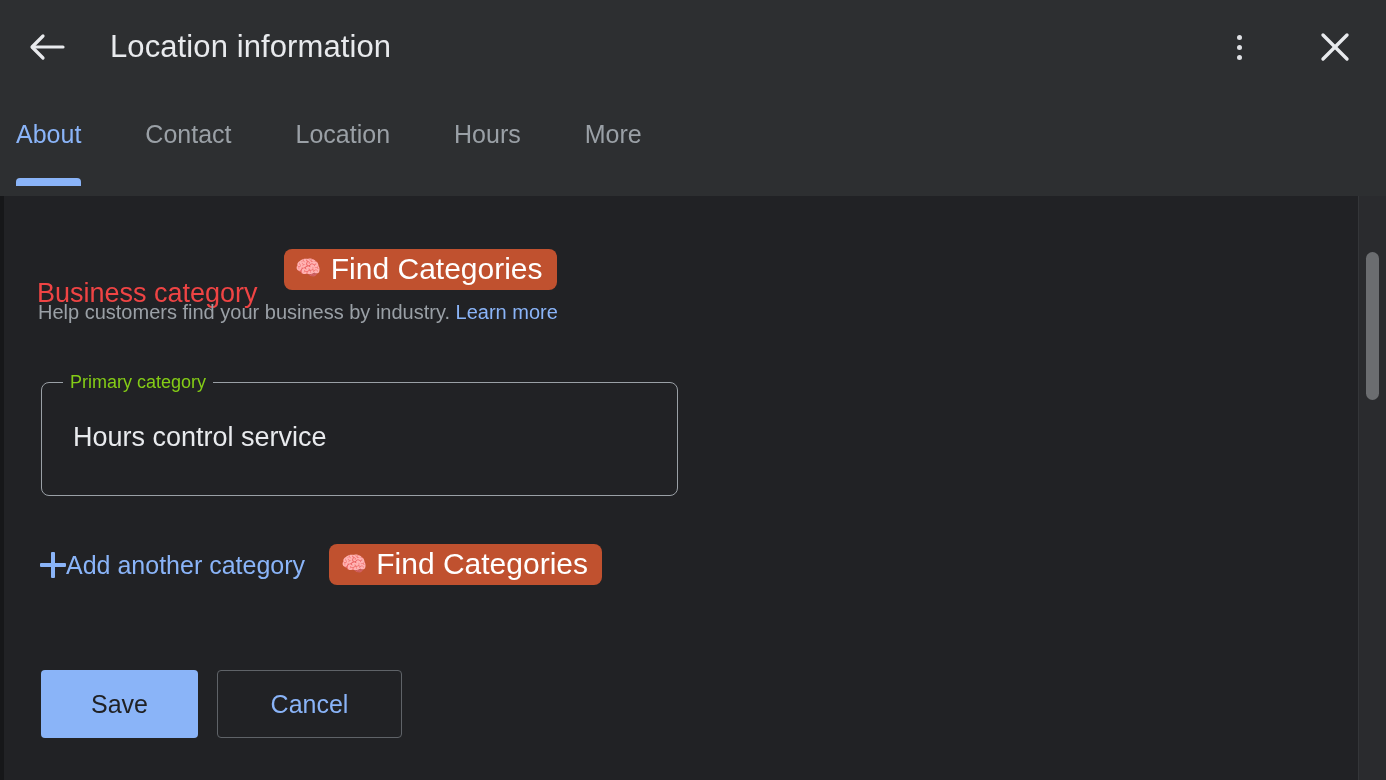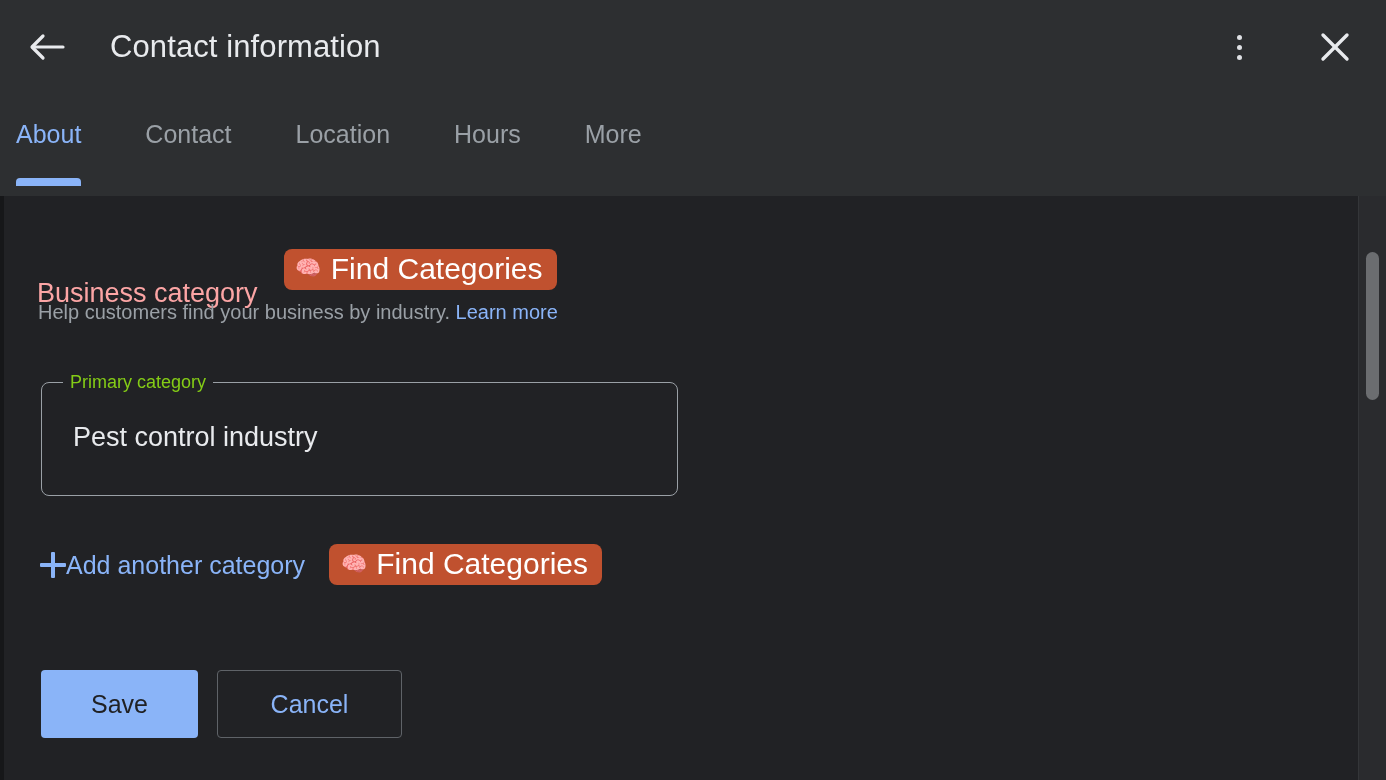--- a/index.html
+++ b/index.html
@@ -149,21 +149,21 @@
   .section-head {
     position: absolute;
     left: 33px;
     top: 32px;
     display: flex;
     align-items: center;
   }
   .section-title {
     font-size: 27px;
     line-height: 34px;
-    color: #fca5a5;
+    color: #ef4444;
     white-space: nowrap;
     margin-top: 48px;
   }
 
   .badge {
     display: inline-flex;
     align-items: center;
     gap: 9px;
     background: #c0512f;
     border-radius: 8px;
@@ -354,21 +354,21 @@
 
       <div class="back-btn">
         <span>
           <svg width="38" height="28" viewBox="0 0 38 28" aria-hidden="true">
             <path d="M15 3 L4 14 L15 25" fill="none" stroke="#e8eaed" stroke-width="3.2" stroke-linecap="round" stroke-linejoin="round"></path>
             <line x1="4.5" y1="14" x2="35" y2="14" stroke="#e8eaed" stroke-width="3.2" stroke-linecap="round"></line>
           </svg>
         </span>
       </div>
 
-      <div class="page-title">Contact information</div>
+      <div class="page-title">Location information</div>
 
       <div class="overflow-btn">
         <i></i>
         <i></i>
         <i></i>
       </div>
 
       <div class="close-btn">
         <span>
           <svg width="32" height="32" viewBox="0 0 32 32" aria-hidden="true">
@@ -417,21 +417,21 @@
     <div class="section-desc">
       <span>Help customers find your business by industry.</span>
       <span class="link">Learn more</span>
     </div>
 
     <div class="field">
       <div class="frame"></div>
       <div class="notch">
         <span class="notch-label">Primary category</span>
       </div>
-      <div class="value">Pest control industry</div>
+      <div class="value">Hours control service</div>
     </div>
 
     <div class="add-row">
       <div class="add-link">
         <span class="plus-icon"></span>
         <span class="add-label">Add another category</span>
       </div>
 
       <div class="badge badge-add">
         <span class="brain">🧠</span>

